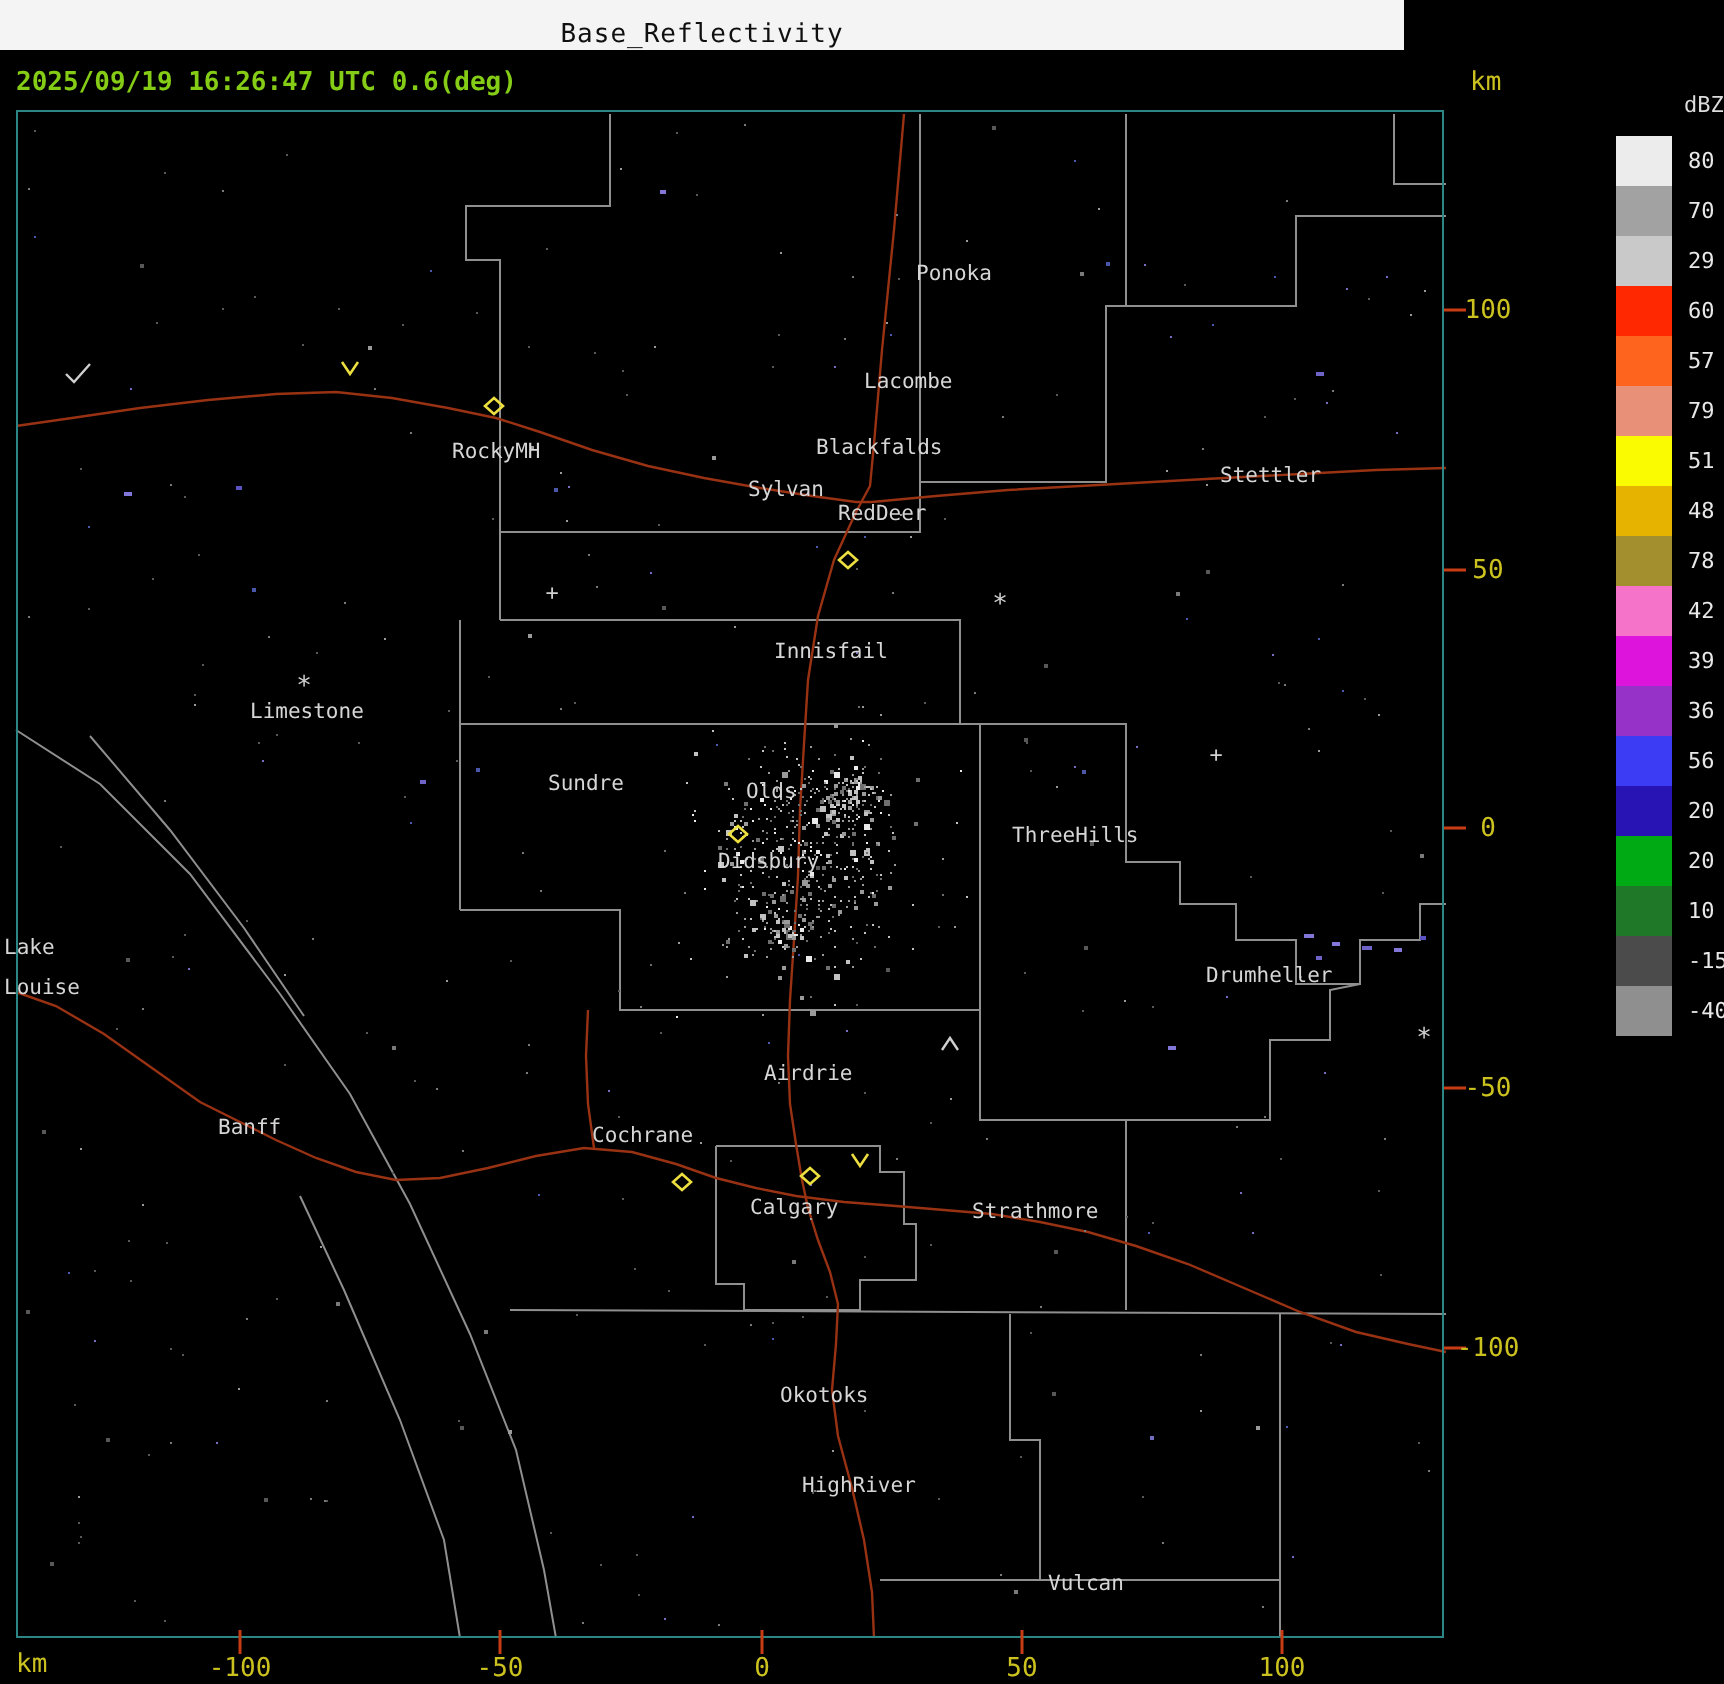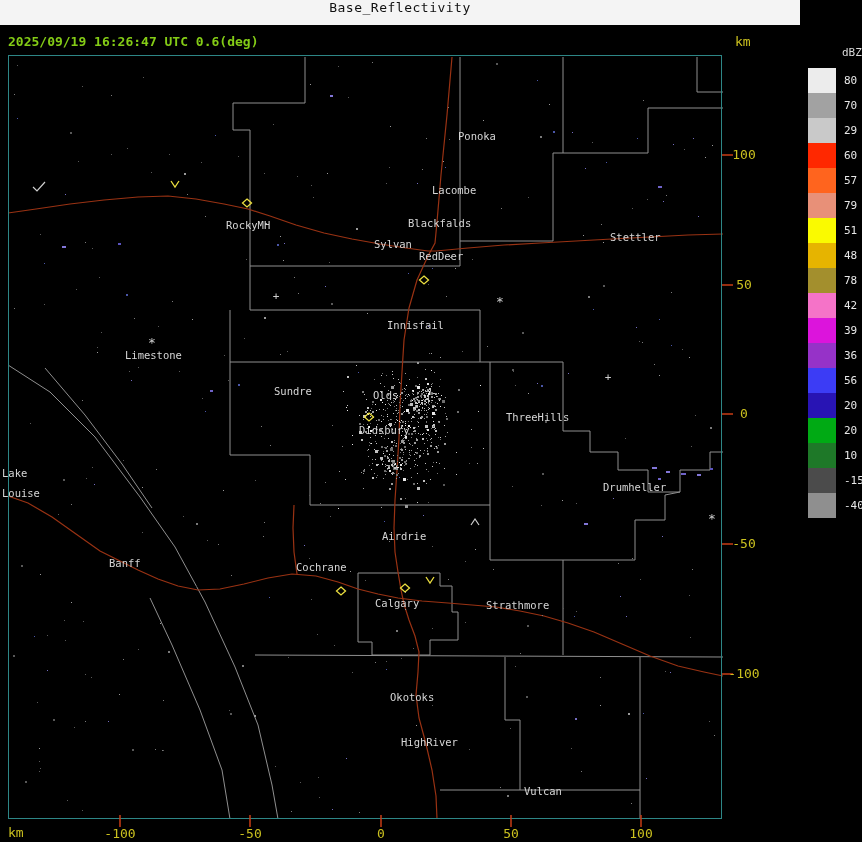--- a/index.html
+++ b/index.html
@@ -3,23 +3,23 @@
 <meta charset="utf-8">
 <style>
   * { margin:0; padding:0; box-sizing:border-box; }
   html,body { background:#000; }
   body {
     width:862px; height:842px; overflow:hidden;
     font-family:"DejaVu Sans Mono","Liberation Mono",monospace;
   }
   .app { position:relative; width:862px; height:842px; background:#000; }
   .titlebar {
-    position:absolute; top:0; left:0; width:800px; height:26px;
+    position:absolute; top:0; left:0; width:702px; height:26px;
     background:#f4f4f4; border-bottom:1px solid #000;
-    display:flex; align-items:flex-start; justify-content:center;
+    display:flex; align-items:flex-end; justify-content:center;
   }
   .titlebar .title { font-size:13px; color:#101010; letter-spacing:.5px; }
   .status-ts { position:absolute; top:34px; left:8px;  font-size:13px; color:#84cc16; white-space:pre;font-weight:bold; }
   .status-km { position:absolute; top:34px; left:735px; font-size:13px; color:#cbc11f; }
   .bottom-km { position:absolute; top:825px; left:8px; font-size:13px; color:#cbc11f; }
   svg#map { position:absolute; top:0; left:0; }
   svg text { font-family:"DejaVu Sans Mono","Liberation Mono",monospace; }
   .colorbar { position:absolute; left:808px; top:46px; }
   .cb-title { color:#dcdcdc; font-size:11px; margin-left:34px; margin-bottom:9px; }
   .cb-row { display:flex; align-items:center; height:25px; }

